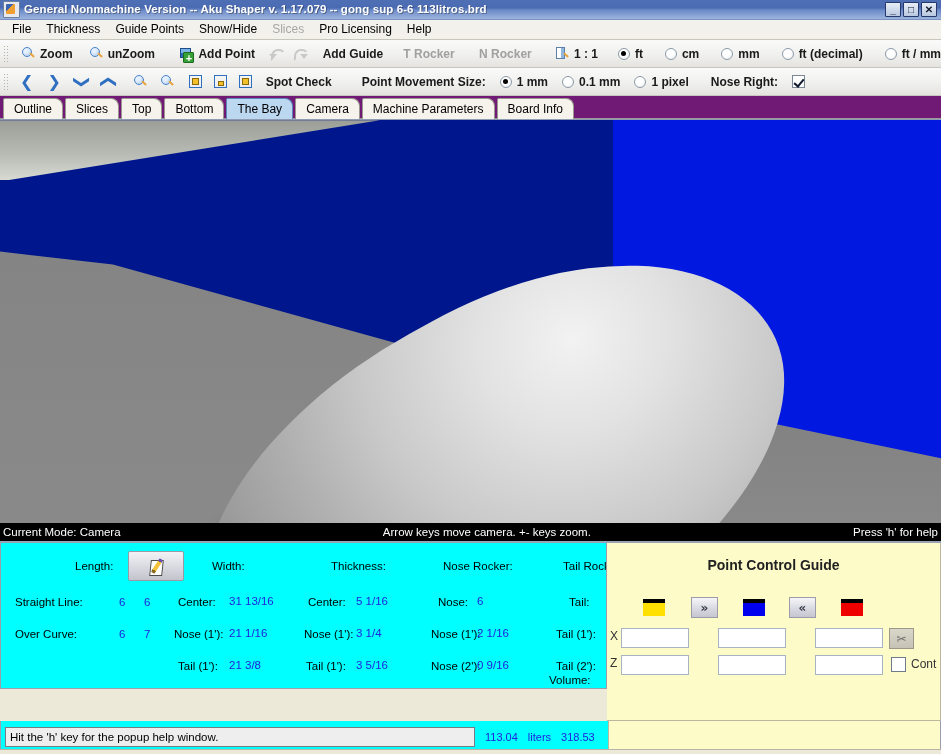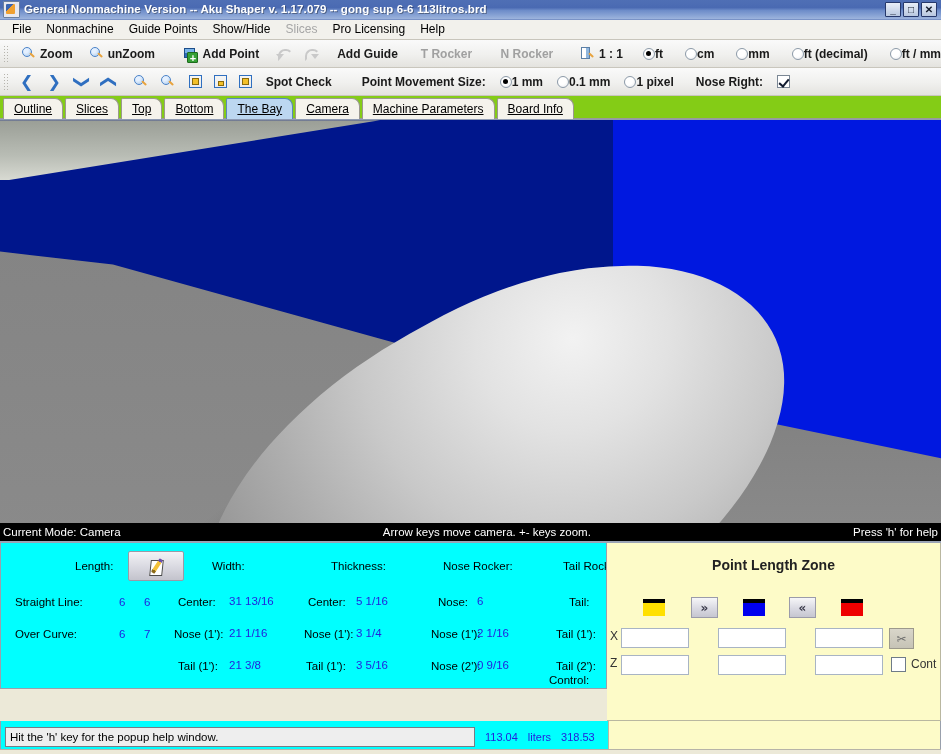--- a/index.html
+++ b/index.html
@@ -197,44 +197,43 @@
     width: 12px; height: 12px; border-radius: 50%;
     border: 1px solid #8c9aa8;
     background: radial-gradient(circle at 40% 35%, #ffffff 45%, #e4e6ea 100%);
     display:inline-block; position:relative; flex:0 0 auto;
     box-sizing: border-box;
   }
   .radio.checked::after{
     content:""; position:absolute; left:2.5px; top:2.5px;
     width:5px;height:5px;border-radius:50%;background:#000;
   }
-  .radio-group { display:flex; align-items:center; margin-left:10px; white-space:nowrap;}
+  .radio-group { display:flex; align-items:center; gap:5px; margin-left:10px; white-space:nowrap;}
   .radio-group .rlabel { font-size:12px; font-weight:bold; color:#1a1a1a;}
 
   .chk {
     width:13px;height:13px;border:1px solid #7b8794;
     background:#fff; position:relative; box-sizing:border-box; flex:0 0 auto;
     display:inline-block;
   }
   .chk.checked::after{
     content:"";
     position:absolute; left:3px; top:1px; width:4px; height:8px;
     border:solid #101a2e; border-width:0 2px 2px 0;
     transform: rotate(40deg);
   }
 
   
   .tabstrip {
     height: 24px;
-    background: #84cc16;
+    background: #701a75;
     display: flex; align-items: flex-end;
     padding-left: 3px;
     border-bottom: 1px solid #9a9a9a;
     box-sizing: border-box;
-    text-decoration: underline;
   }
   .tab {
     font-size: 12px; color:#000;
     padding: 3px 10px 3px 10px;
     margin-right: 2px;
     background: #f5f3ec;
     border: 1px solid #9b998f;
     border-bottom: none;
     border-radius: 2px 8px 0 0;
     line-height: 14px;
@@ -465,21 +464,21 @@
           <span>□</span>
         </div>
       <div class="win-btn">
           <span>✕</span>
         </div>
     </div>
   </div>
 
   <div class="menubar">
     <div class="menu-item">File</div>
-    <div class="menu-item">Nonmachine</div>
+    <div class="menu-item">Thickness</div>
     <div class="menu-item">Guide Points</div>
     <div class="menu-item">Show/Hide</div>
     <div class="menu-item disabled">Slices</div>
     <div class="menu-item">Pro Licensing</div>
     <div class="menu-item">Help</div>
   </div>
 
   <div class="toolbar">
     <div class="grip"></div>
     <div class="tb-btn">
@@ -634,30 +633,30 @@
         <div class="dcell" style="left:437px; top:53px;">Nose:</div>
         <div class="dval" style="left:476px; top:52px;">6</div>
         <div class="dcell" style="left:430px; top:85px;">Nose (1'):</div>
         <div class="dval" style="left:476px; top:84px;">2 1/16</div>
         <div class="dcell" style="left:430px; top:117px;">Nose (2'):</div>
         <div class="dval" style="left:476px; top:116px;text-align:right;">0 9/16</div>
 
         <div class="dcell" style="left:568px; top:53px;">Tail:</div>
         <div class="dcell" style="left:555px; top:85px;">Tail (1'):</div>
         <div class="dcell" style="left:555px; top:117px;">Tail (2'):</div>
-        <div class="dcell" style="left:548px; top:131px;">Control:</div>
+        <div class="dcell" style="left:548px; top:131px;">Volume:</div>
 
         <div style="position:absolute; left:127px; top:8px;">
           <div class="edit-btn-inner"></div>
         </div>
       </div>
     </div>
 
     <div class="pcz">
-      <div class="pcz-title">Point Length Zone</div>
+      <div class="pcz-title">Point Control Guide</div>
 
       <div class="swatch" style="left:36px; top:56px;">
         <i></i>
           <b style="background:#ffe000"></b>
       </div>
       <div class="mini-btn" style="left:84px; top:54px;">»</div>
       <div class="swatch" style="left:136px; top:56px;">
         <i></i>
           <b style="background:#0000ee"></b>
       </div>

